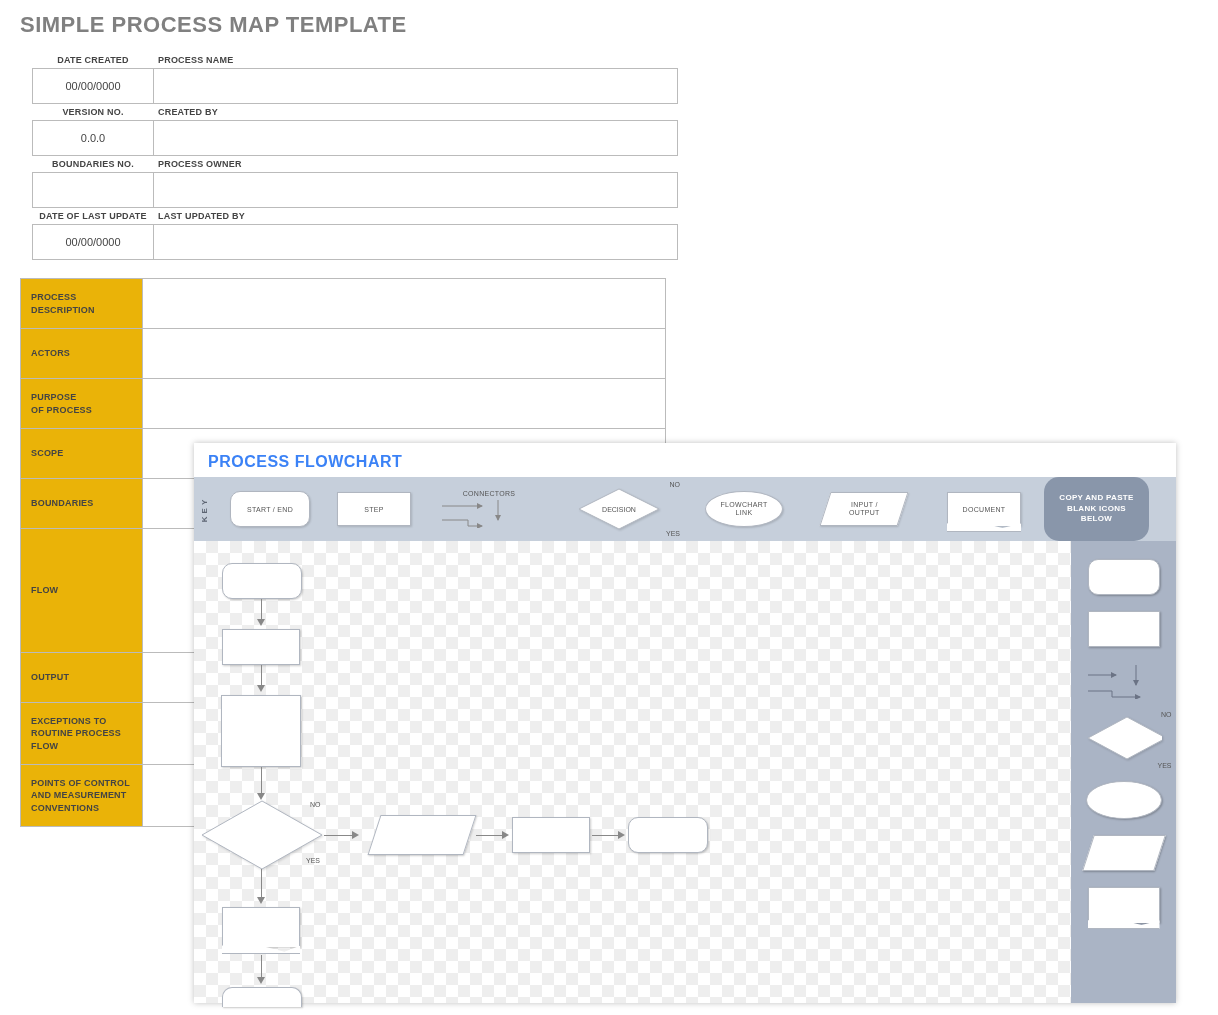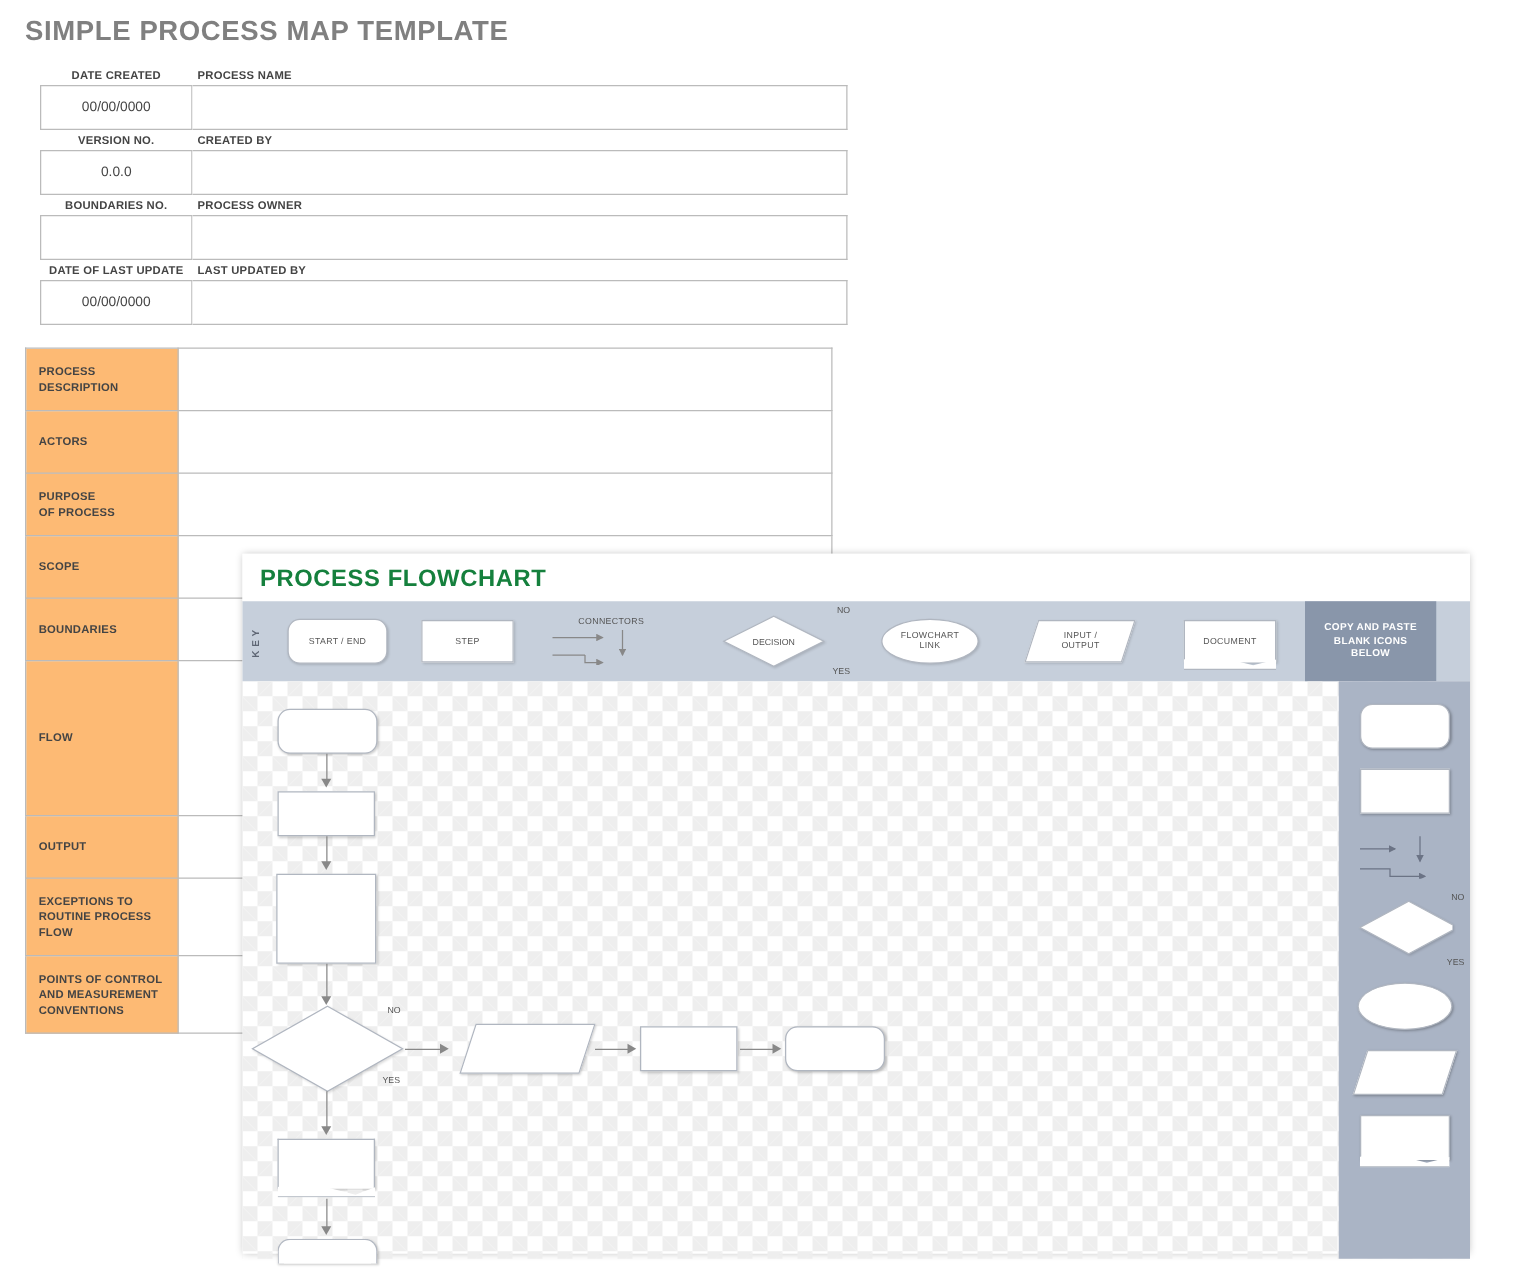--- a/index.html
+++ b/index.html
@@ -55,21 +55,21 @@
     border-collapse: collapse;
     width: 646px;
   }
   .details td {
     border: 1px solid #bbb;
     vertical-align: middle;
     padding: 0;
   }
   .details .lbl {
     width: 122px;
-    background: #fdba74;
+    background: #eab308;
     font-size: 9px;
     font-weight: bold;
     color: #444;
     padding: 6px 10px;
     line-height: 1.35;
     letter-spacing: 0.2px;
   }
   .details .val {
     background: #fff;
     height: 50px;
@@ -81,23 +81,23 @@
   .fc-panel {
     position: absolute;
     left: 194px;
     top: 443px;
     width: 982px;
     height: 560px;
     background: #fff;
     box-shadow: 0 0 6px rgba(0,0,0,.25);
   }
   .fc-title {
-    font-size: 19px;
+    font-size: 16px;
     font-weight: bold;
-    color: #15803d;
+    color: #3b82f6;
     letter-spacing: 0.5px;
     padding: 10px 0 6px 14px;
     background: #fff;
   }
   .fc-keyrow {
     height: 64px;
     background: #c6cfdb;
     display: flex;
     align-items: center;
     position: relative;
@@ -169,21 +169,21 @@
 
   .conn-cell { width: 130px; display:flex; flex-direction:column; align-items:center; justify-content:center; gap:0; }
   .conn-title { font-size:7px; color:#555; margin-bottom:3px; letter-spacing:.3px;}
 
   .copy-cell {
     width: 105px;
     background: #8996aa;
     height: 100%;
     display:flex; align-items:center; justify-content:center;
     color:#fff; font-size:8px; font-weight:bold; text-align:center;
-    padding: 0 8px; line-height:1.35; letter-spacing:.3px;
+    padding: 0 8px; line-height:1.35; letter-spacing:.3px;border-radius:15px;
   }
 
   
   .fc-canvas {
     position: relative;
     width: 100%;
     height: calc(100% - 64px - 34px);
     background-image:
       linear-gradient(45deg,#eee 25%,transparent 25%),
       linear-gradient(-45deg,#eee 25%,transparent 25%),

